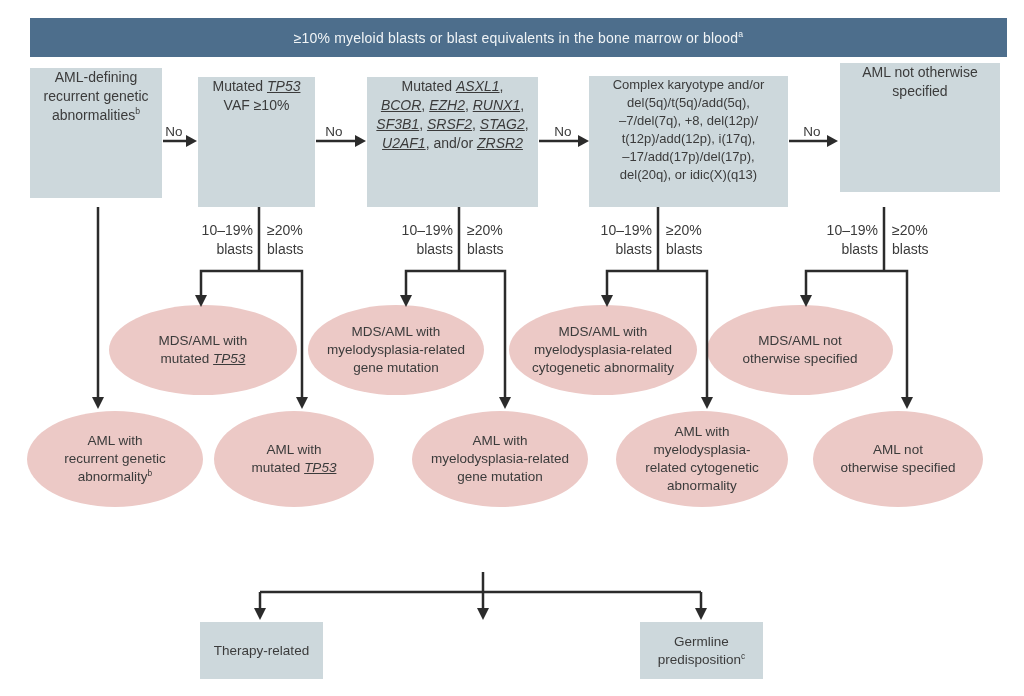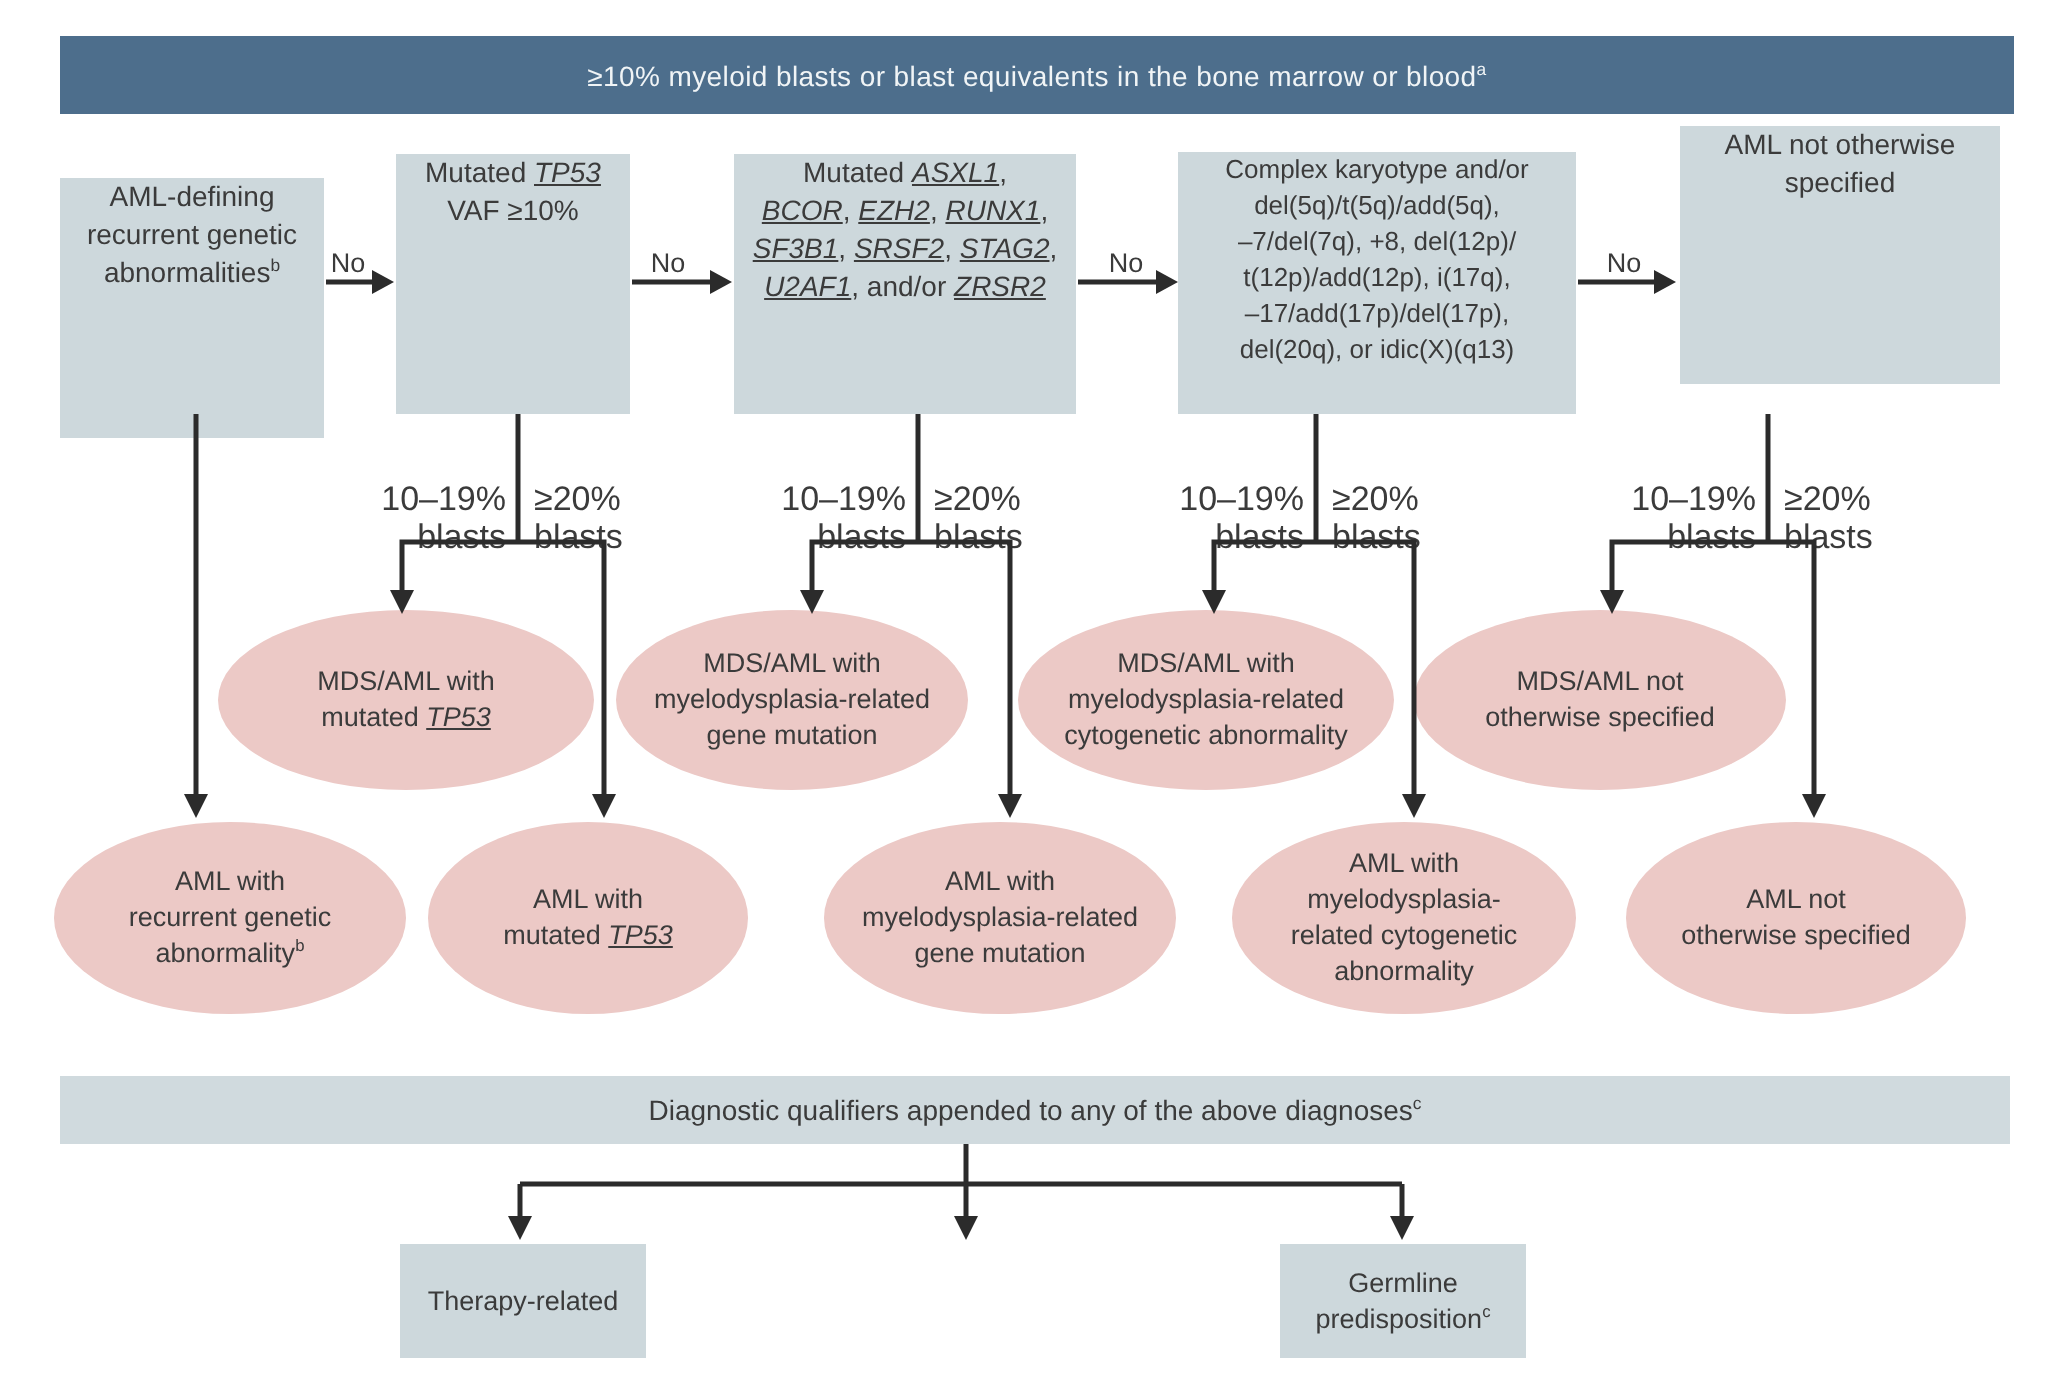--- a/index.html
+++ b/index.html
@@ -30,40 +30,40 @@
     position:absolute;top:622px;height:57px;width:123px;
     background:var(--box-bg,#cdd8dc);
     display:flex;align-items:center;justify-content:center;text-align:center;
     font-size:13.5px;line-height:18px;
   }
   .ellipse{
     position:absolute;background:var(--ellipse-bg,#ecc9c6);border-radius:50%;
     display:flex;align-items:center;justify-content:center;text-align:center;
     font-size:13.5px;line-height:18px;
   }
-  .bl{position:absolute;top:221px;font-size:17px;line-height:19px;margin-top:19px;}
+  .bl{position:absolute;top:221px;font-size:14px;line-height:19px;}
   .bl.left{text-align:right;}
   .bl.right{text-align:left;}
   .no-label{position:absolute;top:124px;width:34px;margin-left:-17px;text-align:center;font-size:13.5px;}
   #wires{position:absolute;left:0;top:0;pointer-events:none;}
   #wires path{stroke:var(--line,#2b2b2b);stroke-width:2.5;fill:none;}
   #wires polygon{fill:var(--line,#2b2b2b);stroke:none;}
   sup{font-size:0.62em;vertical-align:super;line-height:0;}
   i{font-style:italic;text-decoration:underline;}
 </style>
 </head>
 <body>
 
 <div id="stage">
 
   <div id="top-banner" class="banner">
       <span><span>≥10% myeloid blasts or blast equivalents in the bone marrow or blood</span><sup>a</sup></span>
     </div>
 
-  <div class="box" style="left:30px;top:89px;width:132px;height:130px">
+  <div class="box" style="left:30px;top:68px;width:132px;height:130px">
       <span><span>AML-defining</span><br><span>recurrent genetic</span><br><span>abnormalities</span><sup>b</sup></span>
     </div>
   <div class="box" style="left:198px;top:77px;width:117px;height:130px">
       <span><span>Mutated </span><i>TP53</i><br><span>VAF ≥10%</span></span>
     </div>
   <div class="box" style="left:367px;top:77px;width:171px;height:130px">
       <span><span>Mutated </span><i>ASXL1</i><span>,</span><br><i>BCOR</i><span>, </span><i>EZH2</i><span>, </span><i>RUNX1</i><span>,</span><br><i>SF3B1</i><span>, </span><i>SRSF2</i><span>, </span><i>STAG2</i><span>,</span><br><i>U2AF1</i><span>, and/or </span><i>ZRSR2</i></span>
     </div>
   <div class="box small" style="left:589px;top:76px;width:199px;height:131px">
       <span><span>Complex karyotype and/or</span><br><span>del(5q)/t(5q)/add(5q),</span><br><span>–7/del(7q), +8, del(12p)/</span><br><span>t(12p)/add(12p), i(17q),</span><br><span>–17/add(17p)/del(17p),</span><br><span>del(20q), or idic(X)(q13)</span></span>
@@ -108,23 +108,20 @@
   <div class="ellipse" style="left:412px;top:411px;width:176px;height:96px">
       <span><span>AML with</span><br><span>myelodysplasia-related</span><br><span>gene mutation</span></span>
     </div>
   <div class="ellipse" style="left:616px;top:411px;width:172px;height:96px">
       <span><span>AML with</span><br><span>myelodysplasia-</span><br><span>related cytogenetic</span><br><span>abnormality</span></span>
     </div>
   <div class="ellipse" style="left:813px;top:411px;width:170px;height:96px">
       <span><span>AML not</span><br><span>otherwise specified</span></span>
     </div>
 
-  <div id="qual-banner" class="banner">
-      <span><span>Diagnostic qualifiers appended to any of the above diagnoses</span><sup>c</sup></span>
-    </div>
 
   <div class="qbox" style="left:200px">
       <span><span>Therapy-related</span></span>
     </div>
   <div class="qbox" style="left:640px">
       <span><span>Germline</span><br><span>predisposition</span><sup>c</sup></span>
     </div>
 
   <svg id="wires" width="1024" height="696">
 

